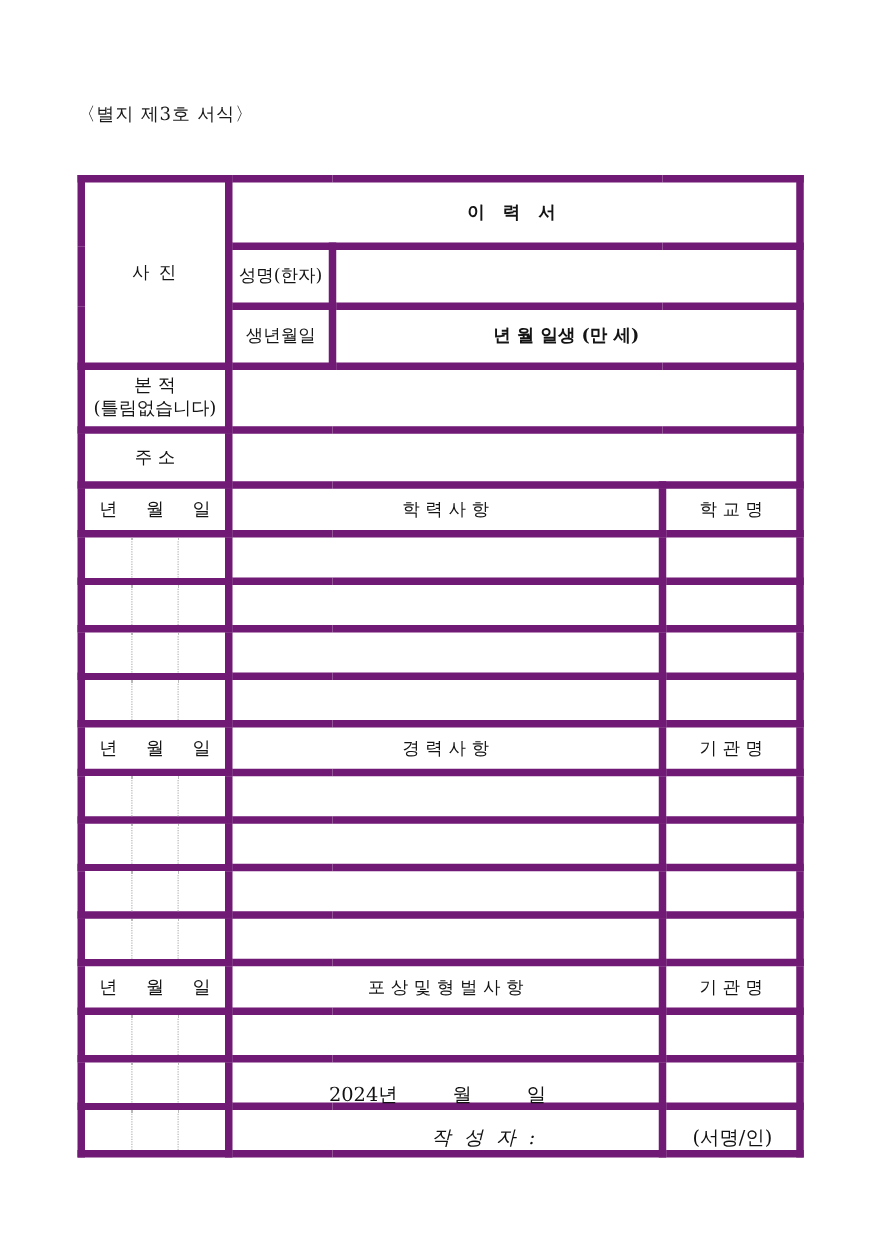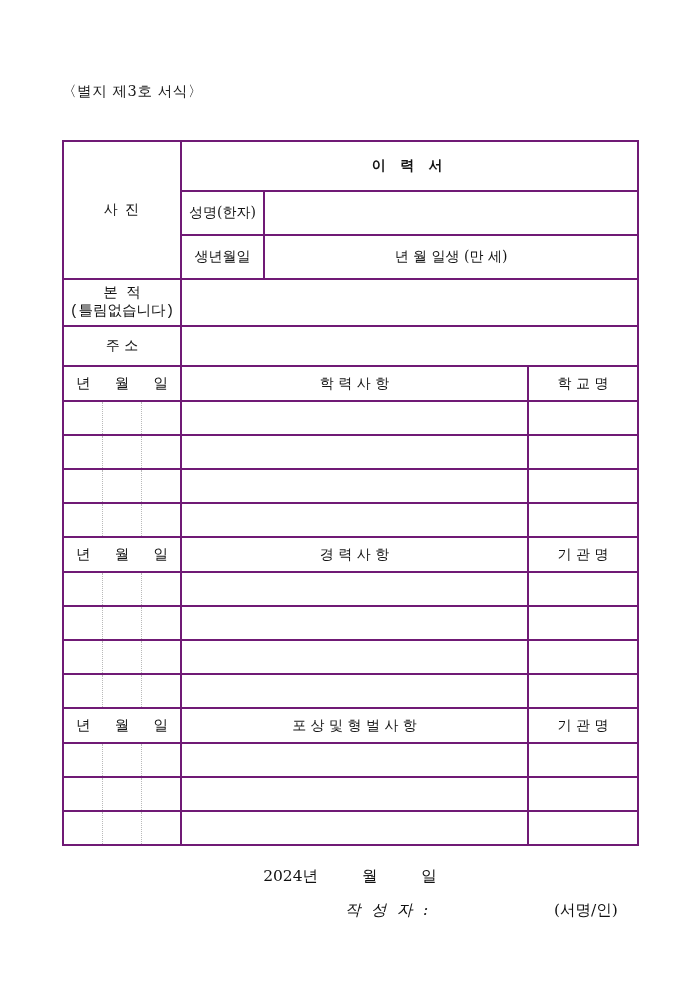--- a/index.html
+++ b/index.html
@@ -38,21 +38,21 @@
   
   .resume-table {
     position: absolute;
     left: 62px;
     top: 140px;
     width: 575px;
     border-collapse: collapse;
     table-layout: fixed;
   }
   .resume-table td {
-    border: 2px solid #701a75;
+    border: 6px solid #701a75;
     padding: 0;
     vertical-align: middle;
     font-size: 14px;
     color: #141414;
     background: #ffffff;
   }
 
   
   .spread {
     display: block;
@@ -95,20 +95,21 @@
     line-height: 1.18;
     font-size: 14.5px;
   }
 
   
   .birth-value {
     text-align: center;
     font-size: 14.5px;
     height: 42px;
     white-space: nowrap;
+    font-weight: bold;
   }
 
   
   .section-head {
     height: 33px;
     text-align: center;
     font-size: 14.5px;
     white-space: nowrap;
   }
 
@@ -202,21 +203,21 @@
         <td class="label-cell label-cell-small">성명(한자)</td>
         <td class="cell-center" colspan="2"></td>
       </tr>
 
       <tr>
         <td class="label-cell">생년월일</td>
         <td class="birth-value" colspan="2">년      월      일생 (만     세)</td>
       </tr>
 
       <tr>
-        <td class="label-cell" style="height:45px;font-family:Liberation Mono, monospace;">
+        <td class="label-cell" style="height:45px;">
           <span class="two-line-label">본        적</span>
           <span class="two-line-label">(틀림없습니다)</span>
         </td>
         <td colspan="3"></td>
       </tr>
 
       <tr>
         <td class="label-cell" style="height:38px;">주        소</td>
         <td colspan="3"></td>
       </tr>

